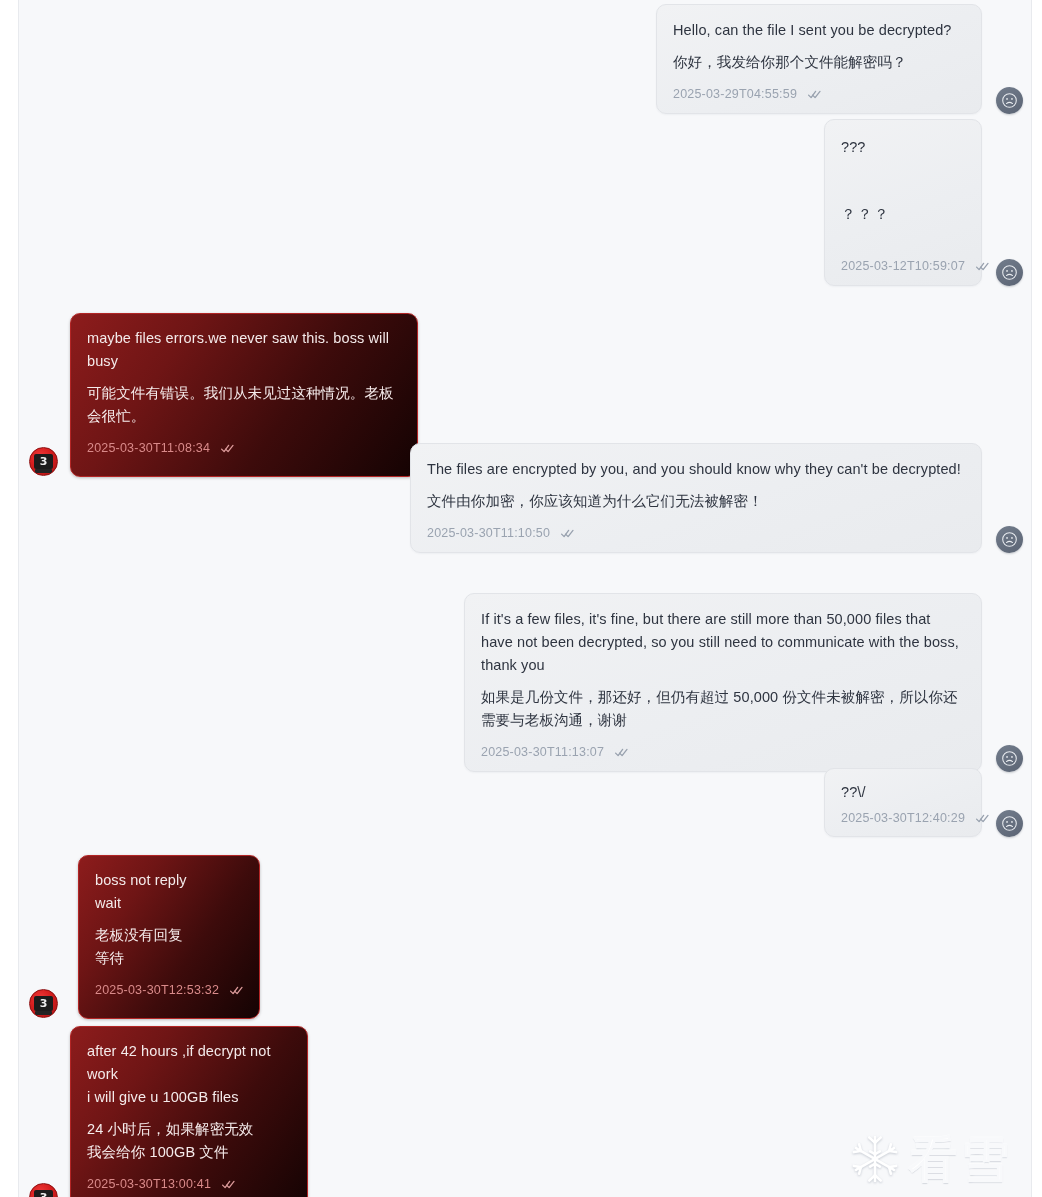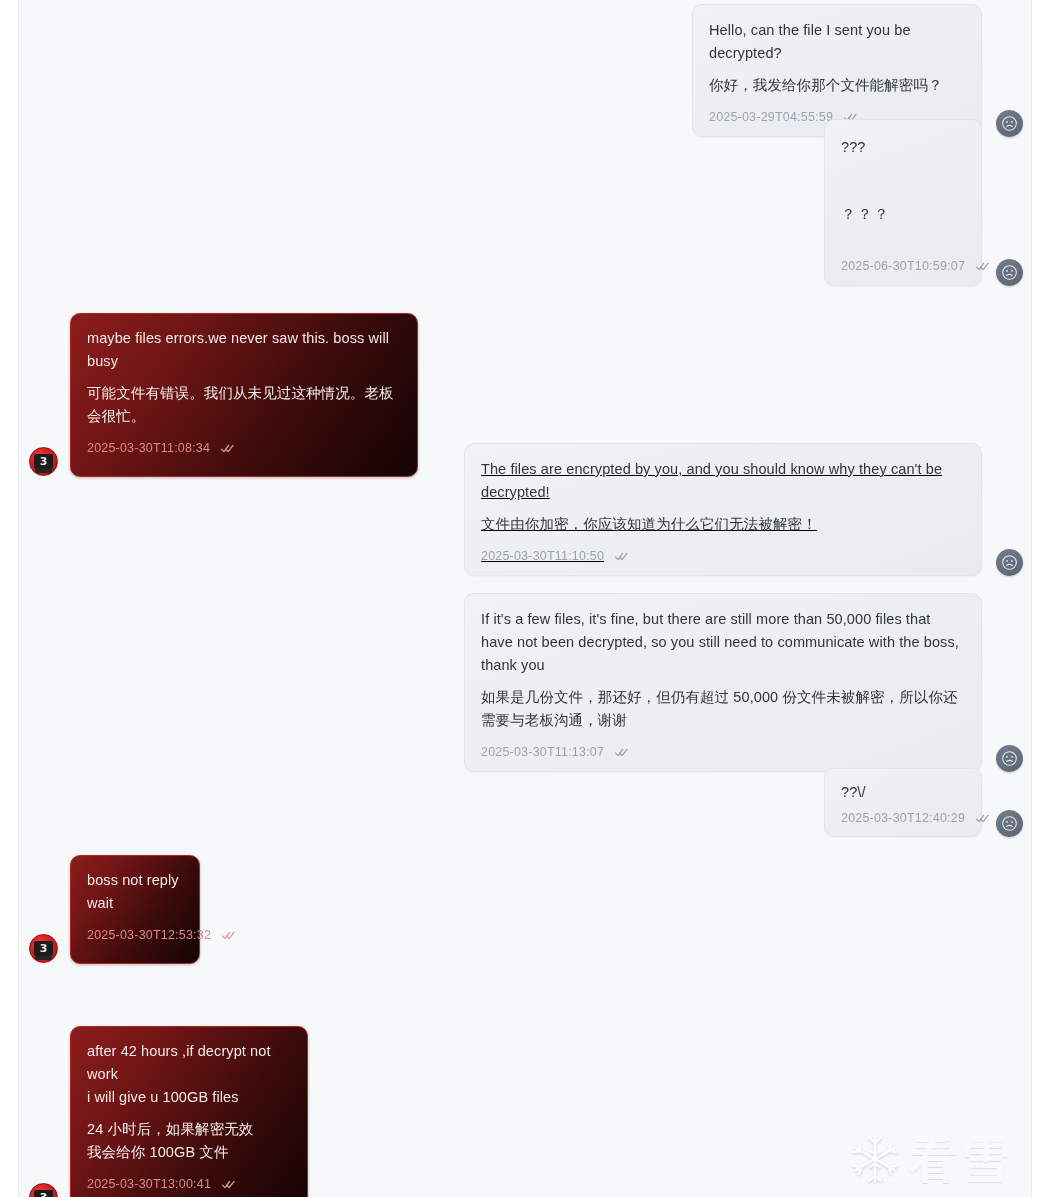--- a/index.html
+++ b/index.html
@@ -184,21 +184,21 @@
     -webkit-text-stroke: 1.2px rgba(248,249,251,1);
   }
 </style>
 </head>
 <body>
 
 <div id="chat-viewport">
   <div id="message-list">
 
     <div class="msg-row outgoing" style="top:4px;">
-      <div class="bubble out" style="width:290px;">
+      <div class="bubble out" style="width:326px;">
         <div class="para line">Hello, can the file I sent you be decrypted?</div>
         <div class="para line cn">你好，我发给你那个文件能解密吗？</div>
         <div class="ts-row">
           <span class="ts">2025-03-29T04:55:59</span>
           <span class="ticks">
             <svg width="13" height="9" viewBox="0 0 13 9">
                 <path d="M0.6 5.1 L3.1 7.6 L7.6 1.4" fill="none" stroke="#98a1ae" stroke-width="1.3" stroke-linecap="round" stroke-linejoin="round"></path>
                 <path d="M4.6 5.1 L7.1 7.6 L12.0 1.4" fill="none" stroke="#98a1ae" stroke-width="1.3" stroke-linecap="round" stroke-linejoin="round"></path>
               </svg>
           </span>
@@ -213,21 +213,21 @@
         </svg>
       </div>
     </div>
 
     <div class="msg-row outgoing" style="top:119px;">
       <div class="bubble out" style="width:158px; padding-top:16px; padding-bottom:12px;">
         <div class="para line">???</div>
         <div class="spacer-gap"></div>
         <div class="para line cn" style="letter-spacing:2px;">？？？</div>
         <div class="ts-row" style="margin-top:33px;">
-          <span class="ts">2025-06-30T10:59:07</span>
+          <span class="ts">2025-03-12T10:59:07</span>
           <span class="ticks">
             <svg width="13" height="9" viewBox="0 0 13 9">
                 <path d="M0.6 5.1 L3.1 7.6 L7.6 1.4" fill="none" stroke="#98a1ae" stroke-width="1.3" stroke-linecap="round" stroke-linejoin="round"></path>
                 <path d="M4.6 5.1 L7.1 7.6 L12.0 1.4" fill="none" stroke="#98a1ae" stroke-width="1.3" stroke-linecap="round" stroke-linejoin="round"></path>
               </svg>
           </span>
         </div>
       </div>
       <div class="avatar avatar-gray">
         <svg width="17" height="17" viewBox="0 0 20 20" aria-hidden="true">
@@ -254,21 +254,21 @@
             <svg width="13" height="9" viewBox="0 0 13 9">
                 <path d="M0.6 5.1 L3.1 7.6 L7.6 1.4" fill="none" stroke="#dc9a9a" stroke-width="1.3" stroke-linecap="round" stroke-linejoin="round"></path>
                 <path d="M4.6 5.1 L7.1 7.6 L12.0 1.4" fill="none" stroke="#dc9a9a" stroke-width="1.3" stroke-linecap="round" stroke-linejoin="round"></path>
               </svg>
           </span>
         </div>
       </div>
     </div>
 
     <div class="msg-row outgoing" style="top:443px;">
-      <div class="bubble out" style="width:518px;text-decoration:underline;">
+      <div class="bubble out" style="width:572px;">
         <div class="para line">The files are encrypted by you, and you should know why they can't be decrypted!</div>
         <div class="para line cn">文件由你加密，你应该知道为什么它们无法被解密！</div>
         <div class="ts-row">
           <span class="ts">2025-03-30T11:10:50</span>
           <span class="ticks">
             <svg width="13" height="9" viewBox="0 0 13 9">
                 <path d="M0.6 5.1 L3.1 7.6 L7.6 1.4" fill="none" stroke="#98a1ae" stroke-width="1.3" stroke-linecap="round" stroke-linejoin="round"></path>
                 <path d="M4.6 5.1 L7.1 7.6 L12.0 1.4" fill="none" stroke="#98a1ae" stroke-width="1.3" stroke-linecap="round" stroke-linejoin="round"></path>
               </svg>
           </span>
@@ -330,24 +330,28 @@
         </svg>
       </div>
     </div>
 
     <div class="msg-row incoming" style="top:855px;">
       <div class="avatar avatar-red">
         <span class="glyph-box">
           <span class="num">3</span>
         </span>
       </div>
-      <div class="bubble in" style="width:130px;">
+      <div class="bubble in" style="width:182px;margin-left:8px;">
         <div class="para">
           <div class="line">boss not reply</div>
           <div class="line">wait</div>
+        </div>
+        <div class="para">
+          <div class="line cn">老板没有回复</div>
+          <div class="line cn">等待</div>
         </div>
         <div class="ts-row">
           <span class="ts">2025-03-30T12:53:32</span>
           <span class="ticks">
             <svg width="13" height="9" viewBox="0 0 13 9">
                 <path d="M0.6 5.1 L3.1 7.6 L7.6 1.4" fill="none" stroke="#dc9a9a" stroke-width="1.3" stroke-linecap="round" stroke-linejoin="round"></path>
                 <path d="M4.6 5.1 L7.1 7.6 L12.0 1.4" fill="none" stroke="#dc9a9a" stroke-width="1.3" stroke-linecap="round" stroke-linejoin="round"></path>
               </svg>
           </span>
         </div>

